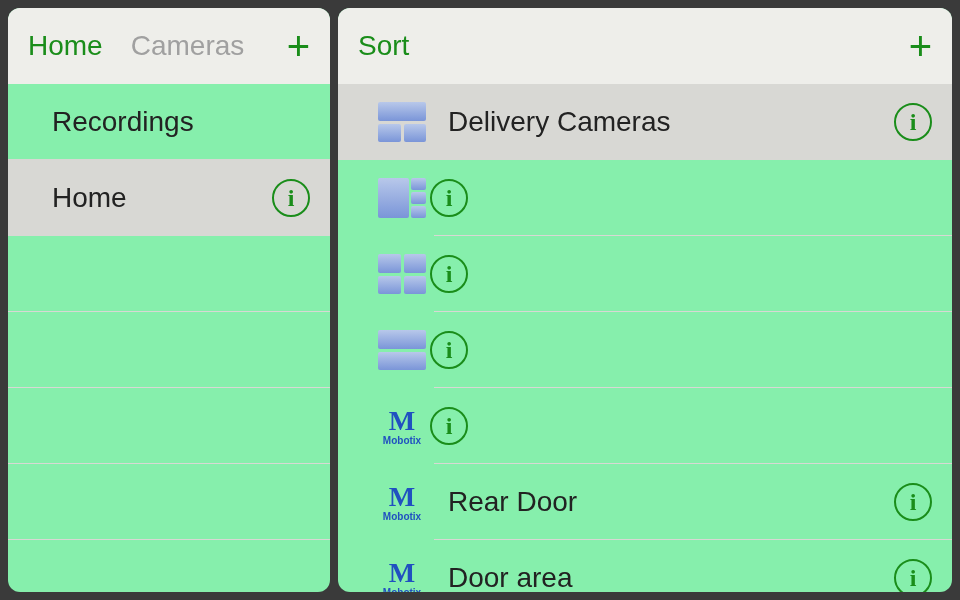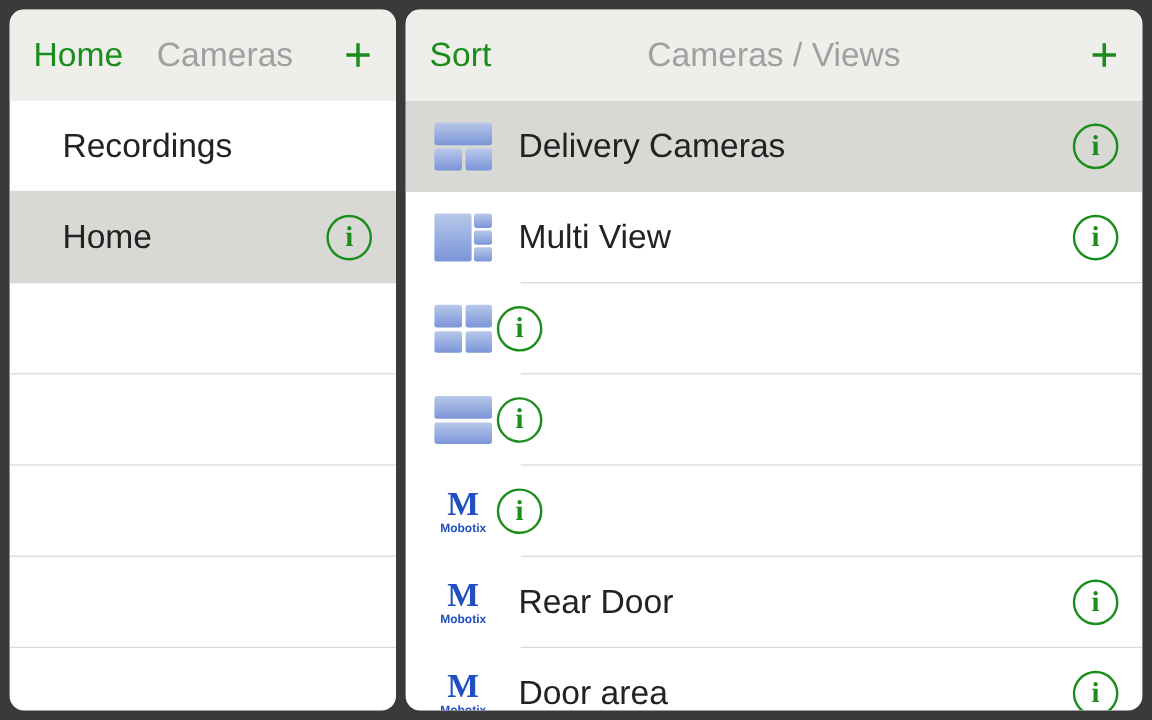--- a/index.html
+++ b/index.html
@@ -7,21 +7,21 @@
       width: 960px;
       height: 600px;
       background: #3a3a3a;
       font-family: -apple-system, "Helvetica Neue", Helvetica, Arial, sans-serif;
       overflow: hidden;
       display: flex;
       gap: 8px;
       padding: 8px;
     }
     .panel {
-      background: #ffffff;
+      background: #86efac;
       border-radius: 12px;
       overflow: hidden;
       display: flex;
       flex-direction: column;
     }
     .left-panel { width: 322px; }
     .right-panel { flex: 1; }
     .header {
       height: 76px;
       display: flex;
@@ -134,21 +134,21 @@
       font-size: 28px;
       color: #2050c0;
       line-height: 1;
     }
     .mobotix-label {
       font-size: 10px;
       color: #2050c0;
       font-weight: 600;
     }
     .right-list { padding-left: 0; }
-    .right-list .list-item { padding-left: 20px; padding-right: 20px; }
+    .right-list .list-item { padding-left: 36px; padding-right: 20px; }
     .left-list .spacer { height: 76px; border-bottom: 1px solid #d8d8d4; }
     .right-list .list-item { border-bottom: none; position: relative; }
     .right-list .list-item::after {
       content: "";
       position: absolute;
       bottom: 0;
       left: 96px;
       right: 0;
       height: 1px;
       background: #d8d8d4;
@@ -179,21 +179,20 @@
     <div class="spacer"></div>
     <div class="spacer"></div>
     <div class="spacer"></div>
     <div class="spacer"></div>
   </div>
 </div>
 
 <div class="panel right-panel">
   <div class="header right-header">
     <div class="sort-label">Sort</div>
-    <div class="header-title">Cameras / Views</div>
     <div class="plus-icon">+</div>
   </div>
   <div class="list right-list">
 
     <div class="list-item selected">
       <div class="thumb">
         <div class="thumb-grid grid-3up">
           <div class="cell wide"></div>
             <div class="cell"></div>
             <div class="cell"></div>
@@ -207,21 +206,20 @@
 
     <div class="list-item">
       <div class="thumb">
         <div class="thumb-grid grid-multi">
           <div class="cell big"></div>
             <div class="cell"></div>
             <div class="cell"></div>
             <div class="cell"></div>
         </div>
       </div>
-      <span class="item-label">Multi View</span>
       <div class="info-btn">
           <span>i</span>
         </div>
     </div>
 
     <div class="list-item">
       <div class="thumb">
         <div class="thumb-grid grid-quad">
           <div class="cell"></div>
             <div class="cell"></div>

